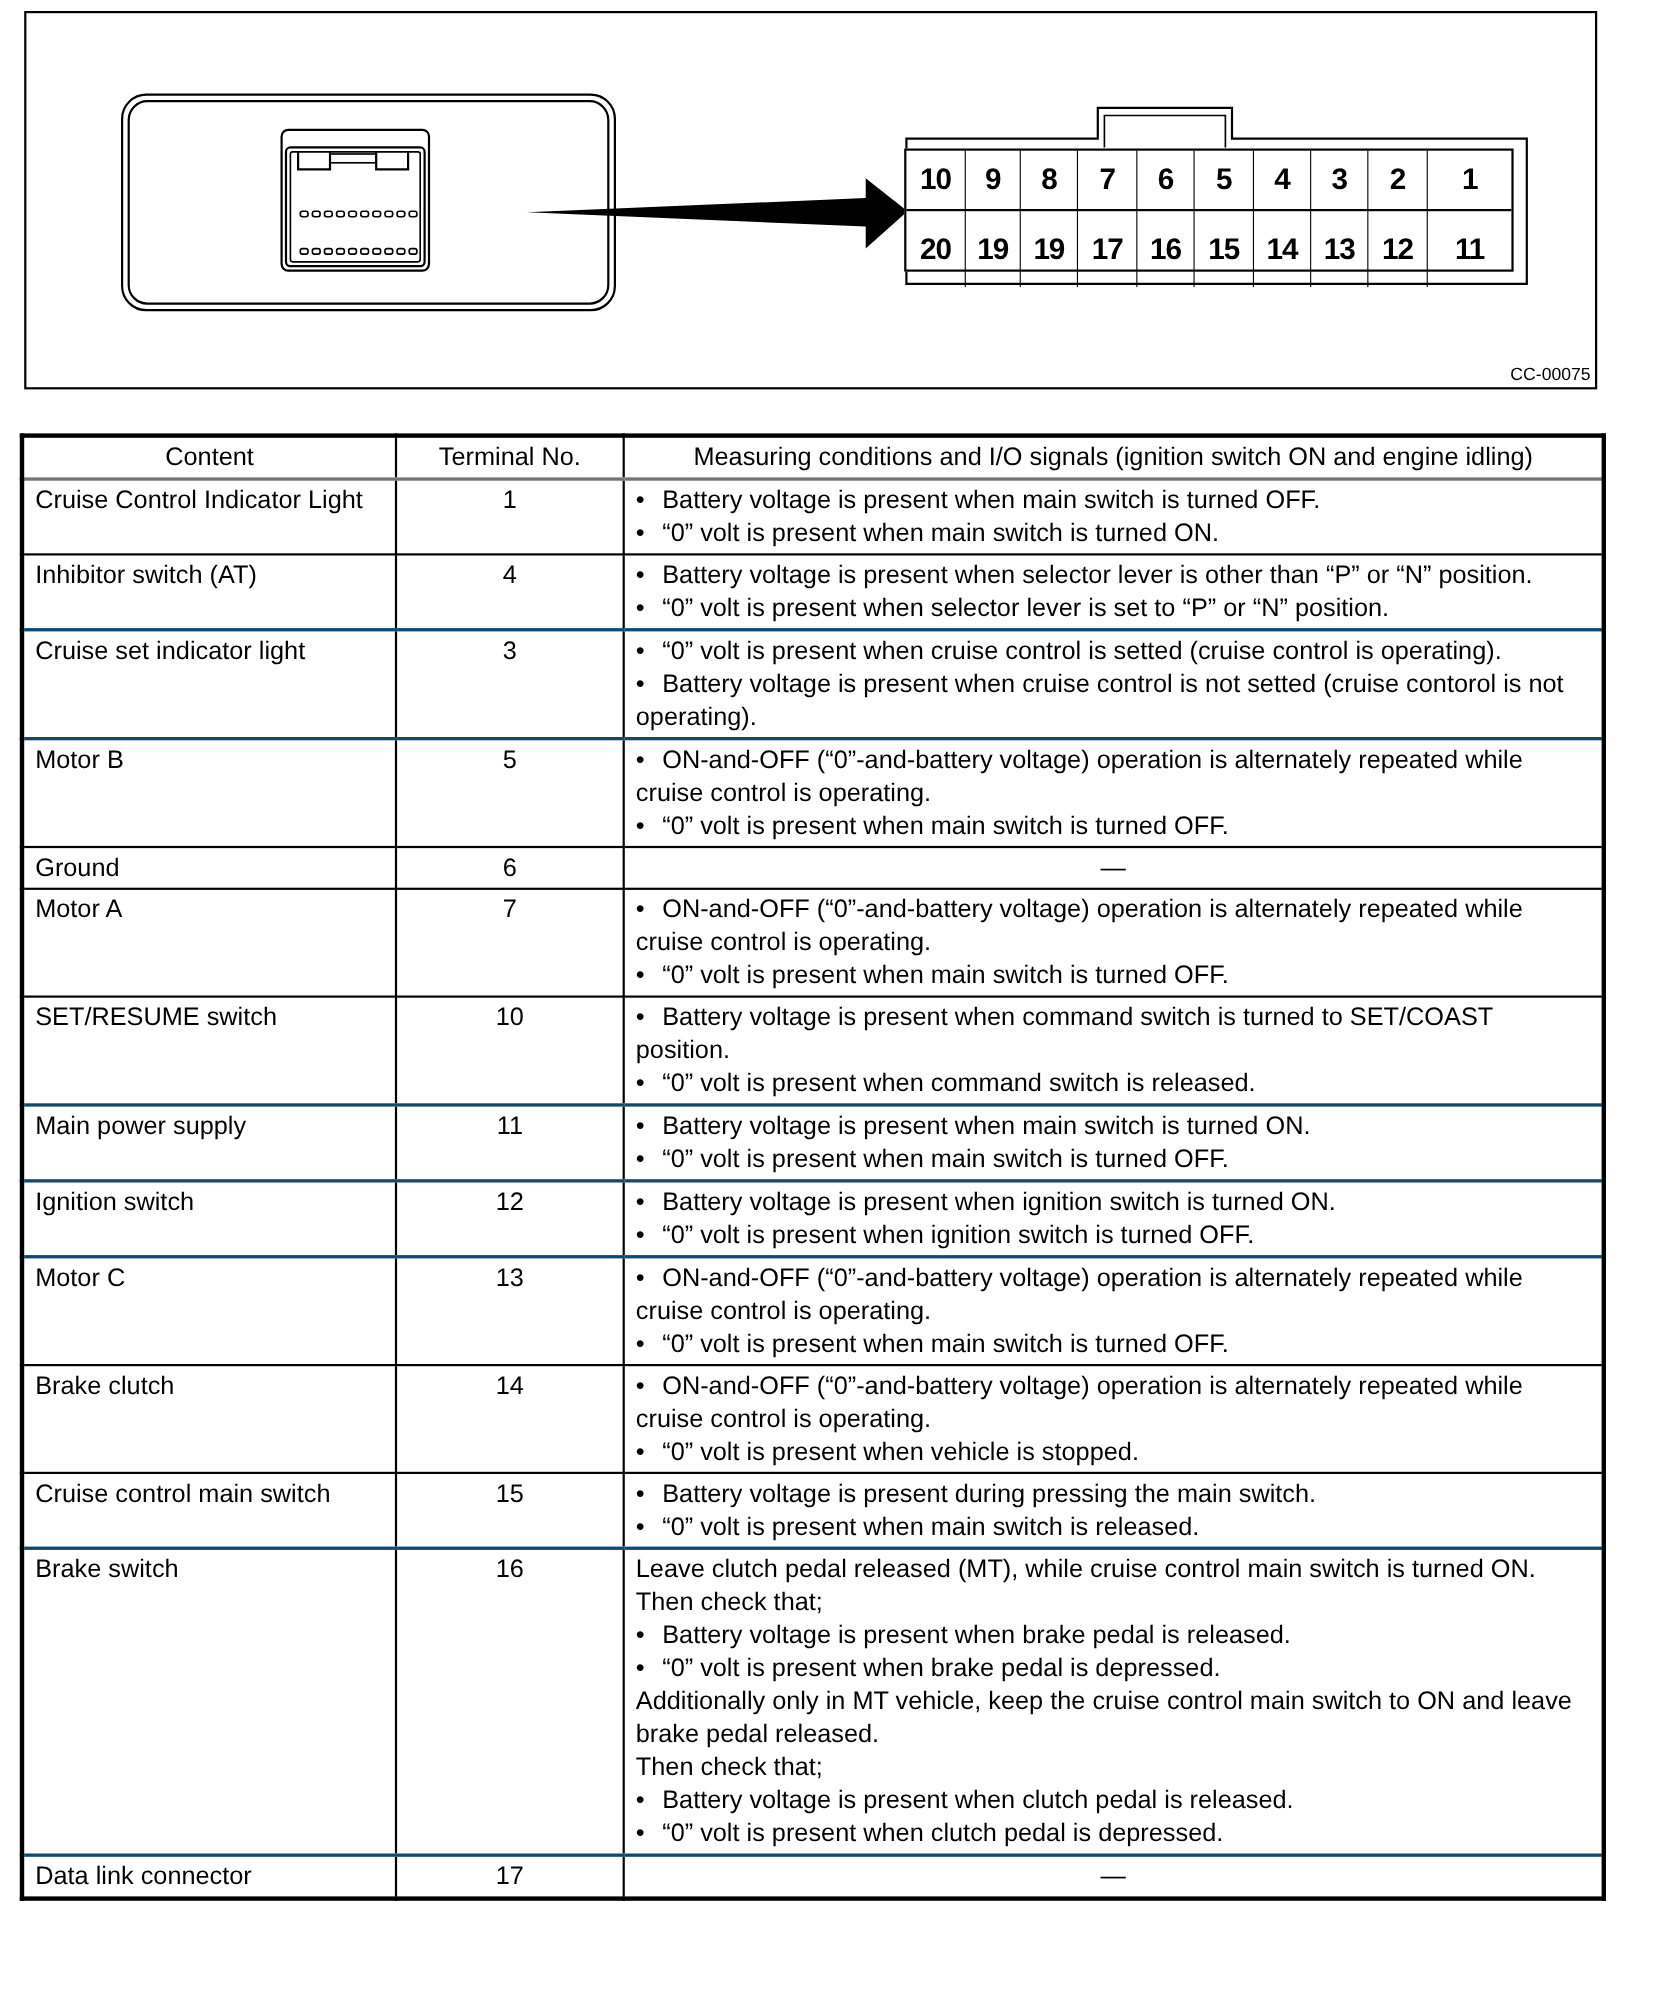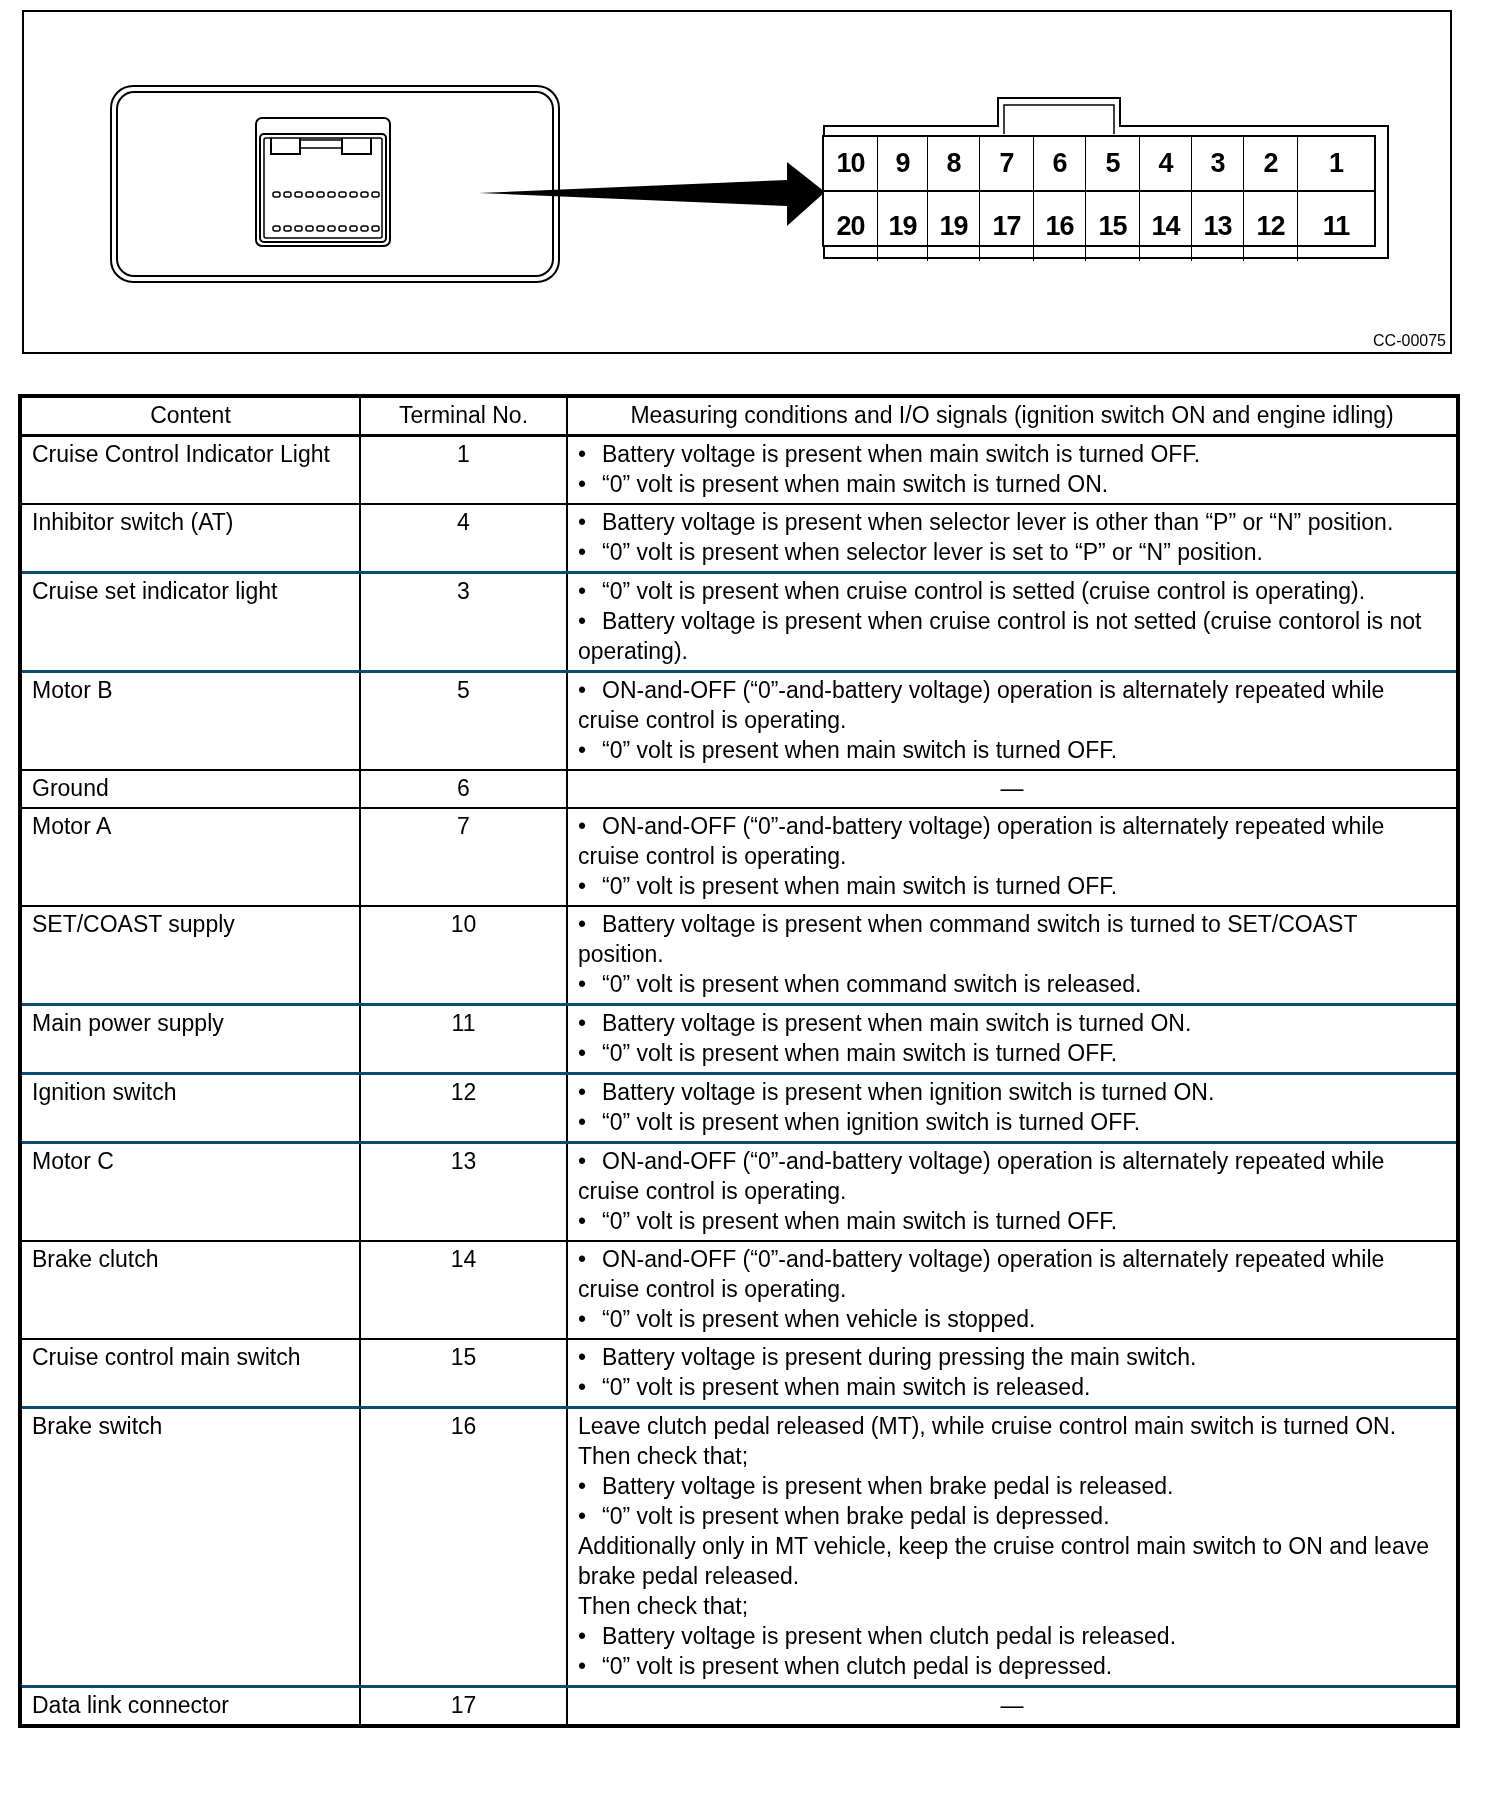--- a/index.html
+++ b/index.html
@@ -8,21 +8,21 @@
   .fig-id { position: absolute; right: 4px; bottom: 2px; font-size: 16px; font-family: "Liberation Sans", sans-serif; }
   .ecu { position: absolute; }
   .pin-grid { position: absolute; left: 822px; top: 133px; width: 540px; height: 114px; border: 2px solid #000; box-sizing: border-box; background: #fff; }
   .pin-row { display: flex; height: 52px; }
   .pin-row.r1 { border-bottom: 2px solid #000; }
   .pin-cell { flex: 0 0 auto; height: 100%; display: flex; align-items: center; justify-content: center; font-weight: bold; font-size: 27px; border-right: 1.5px solid #000; box-sizing: border-box; font-family: "Liberation Sans", sans-serif; letter-spacing: -1px; }
   .pin-cell:last-child { border-right: none; }
 
   table.spec { position: absolute; left: 18px; top: 394px; width: 1442px; border-collapse: collapse; border: 4px solid #000; font-size: 23px; line-height: 30px; }
   table.spec th, table.spec td { border: 2px solid #000; vertical-align: top; padding: 2px 10px 4px 10px; }
-  table.spec th { font-weight: normal; text-align: center; height: 30px; border-bottom: 3px solid #000000; }
+  table.spec th { font-weight: normal; text-align: center; height: 30px; border-bottom: 3px solid #737373; }
   table.spec td.term { text-align: center; }
   table.spec td.dash { text-align: center; }
   table.spec tr.thick td { border-bottom: 3px solid #0c4a6e; }
   .col-content { width: 317px; }
   .col-term { width: 185px; }
   .line { display: block; }
   .bullet::before { content: "\2022"; display: inline-block; width: 24px; text-indent: 0; }
 </style>
 </head>
 <body>
@@ -149,21 +149,21 @@
       </tr>
       <tr>
         <td>Motor A</td>
         <td class="term">7</td>
         <td>
           <span class="line bullet">ON-and-OFF (“0”-and-battery voltage) operation is alternately repeated while cruise control is operating.</span>
           <span class="line bullet">“0” volt is present when main switch is turned OFF.</span>
         </td>
       </tr>
       <tr class="thick">
-        <td>SET/COAST supply</td>
+        <td>SET/RESUME switch</td>
         <td class="term">10</td>
         <td>
           <span class="line bullet">Battery voltage is present when command switch is turned to SET/COAST position.</span>
           <span class="line bullet">“0” volt is present when command switch is released.</span>
         </td>
       </tr>
       <tr class="thick">
         <td>Main power supply</td>
         <td class="term">11</td>
         <td>

